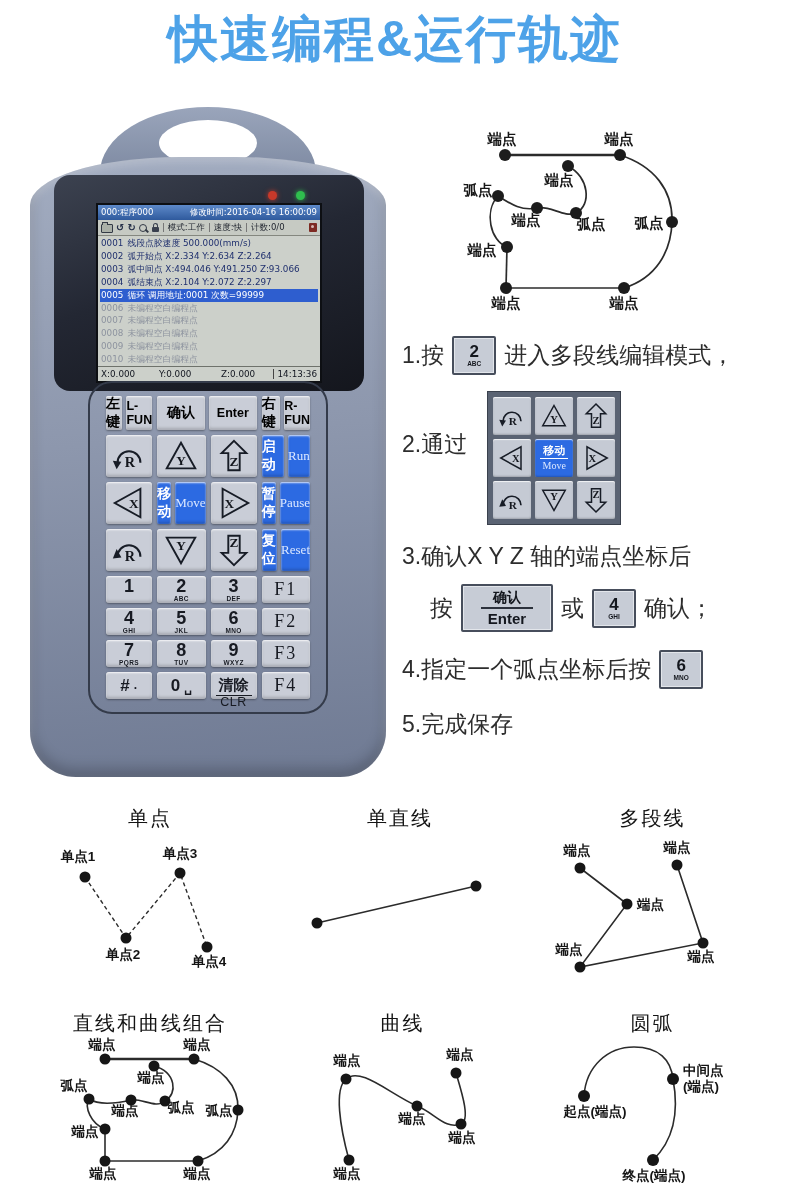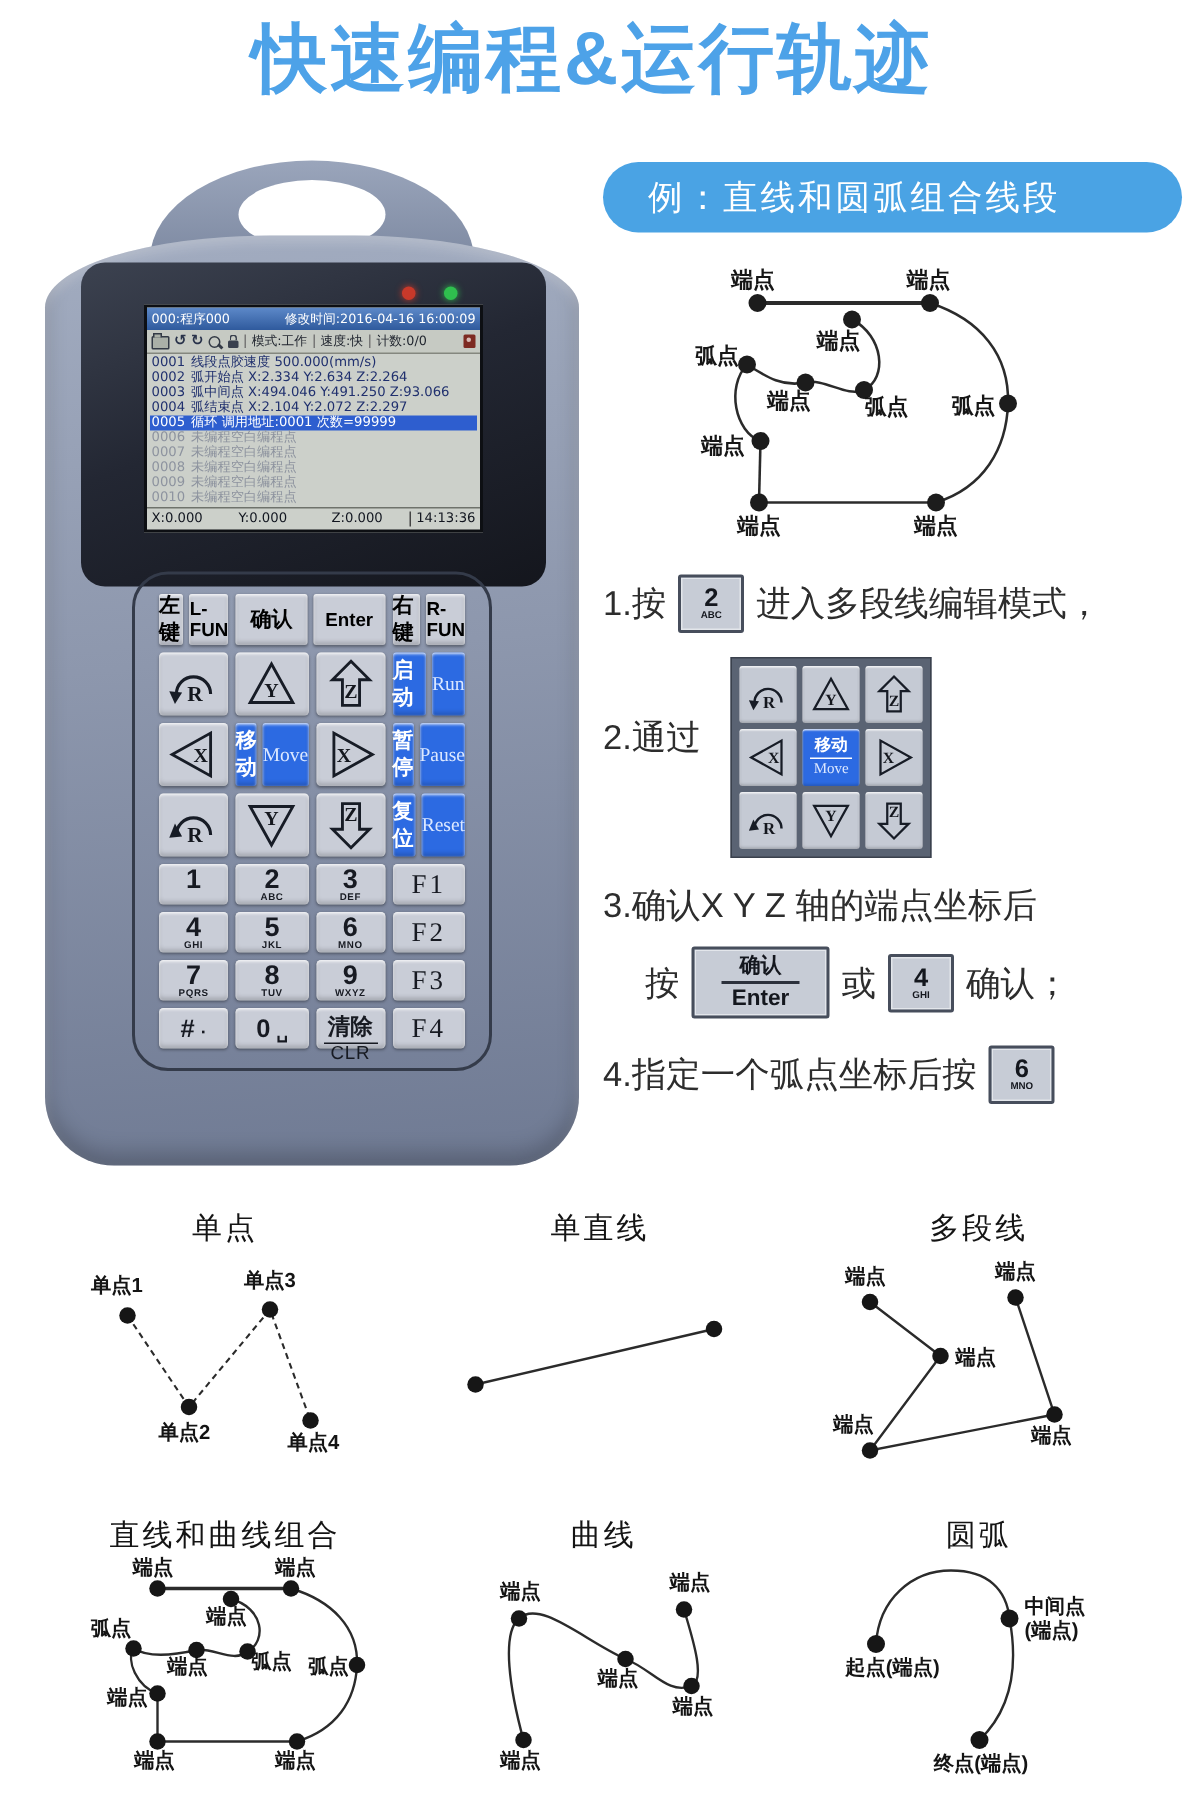--- a/index.html
+++ b/index.html
@@ -21,21 +21,21 @@
     border-radius:150px 150px 46px 46px/48px 48px 46px 46px;
     box-shadow:inset 0 -8px 14px rgba(0,0,0,.22),inset 0 4px 8px rgba(255,255,255,.28);}
   .dark-panel{position:absolute;left:24px;top:70px;width:310px;height:216px;
     background:linear-gradient(160deg,#3c4250 0%,#232733 45%,#14161d 100%);
     border-radius:16px;}
   .led{position:absolute;width:9px;height:9px;border-radius:50%;}
   .led.red{left:238px;top:86px;background:#c8392a;box-shadow:0 0 5px #c8392a;}
   .led.green{left:266px;top:86px;background:#2fbf4e;box-shadow:0 0 5px #2fbf4e;}
 
   
-  .screen{position:absolute;left:66px;top:98px;width:226px;height:152px;
+  .screen{position:absolute;left:66px;top:98px;width:226px;height:180px;
     background:#ccd0ca;border:2px solid #0d0f13;box-sizing:border-box;
     display:flex;flex-direction:column;overflow:hidden;
     font-family:"DejaVu Sans","Liberation Sans",sans-serif;}
   .scr-title{height:15px;flex:0 0 15px;background:linear-gradient(180deg,#5d89c9,#2f5a9d);
     color:#fff;display:flex;justify-content:space-between;align-items:center;
     padding:0 3px;font-size:8.5px;white-space:nowrap;}
   .scr-toolbar{height:15px;flex:0 0 15px;background:#c6cac3;border-bottom:1px solid #84877f;
     display:flex;align-items:center;gap:3px;padding:0 3px;font-size:8.5px;color:#1d222c;white-space:nowrap;}
   .scr-toolbar .sep{color:#555;border-left:1px solid #777;height:9px;margin:0 1px;}
   .ti{display:inline-block;}
@@ -369,23 +369,20 @@
           <span class="clr-en">CLR</span>
         </div>
       <div class="key fkey">
           <span>F4</span>
         </div>
     </div>
   </div>
 </div>
 
 <div class="rightcol">
-  <div class="pill">
-    <span>例：直线和圆弧组合线段</span>
-  </div>
 
   <svg class="ex-svg" width="386" height="214" viewBox="0 0 386 214">
     <path class="exline thick" d="M103,43 L218,43"></path>
     <path class="exline" d="M218,43 C252,54 271,78 270,110 C269,140 254,166 222,176"></path>
     <path class="exline" d="M222,176 L104,176"></path>
     <path class="exline" d="M104,176 L105,135"></path>
     <path class="exline" d="M105,135 C88,129 82,99 96,84"></path>
     <path class="exline" d="M96,84 C110,93 120,99 135,96 C148,93 162,106 174,101"></path>
     <path class="exline" d="M174,101 C190,93 187,65 166,54"></path>
     <circle class="exdot" cx="103" cy="43" r="6"></circle>
@@ -498,20 +495,23 @@
     </div>
 
     <div class="step step-4">
       <span>4.指定一个弧点坐标后按</span>
       <span class="chip chip-num">
         <span class="cmain">6</span>
           <span class="csub">MNO</span>
       </span>
     </div>
 
+    <div class="step step-5">
+      <span>5.完成保存</span>
+    </div>
   </div>
 </div>
 
 <div class="gbox" style="left:30px;top:797px;width:240px;height:190px">
   <div class="gtitle">单点</div>
   <svg class="gsvg" viewBox="0 0 240 190">
     <path class="gline dashed" d="M55,80 L96,141 L150,76 L177,150"></path>
     <circle class="gdot" cx="55" cy="80" r="5.5"></circle>
       <circle class="gdot" cx="96" cy="141" r="5.5"></circle>
     <circle class="gdot" cx="150" cy="76" r="5.5"></circle>

